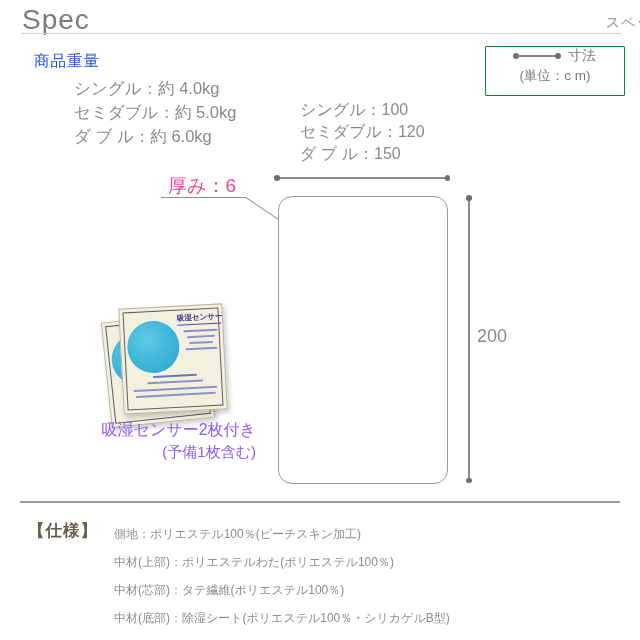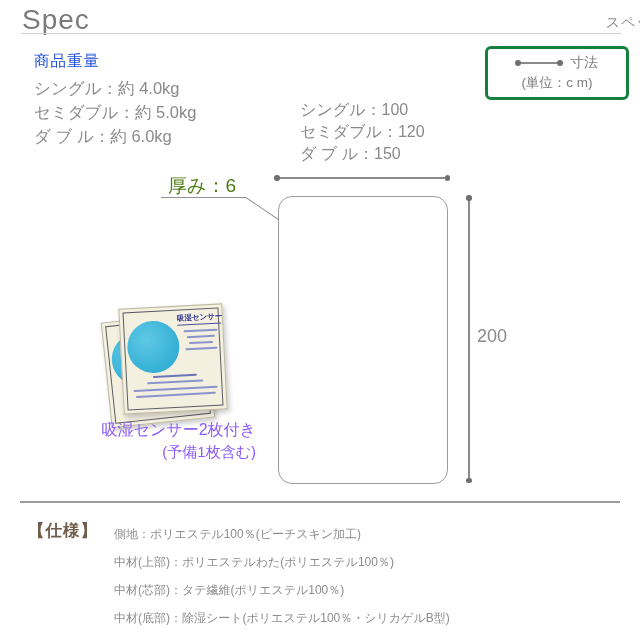--- a/index.html
+++ b/index.html
@@ -10,37 +10,37 @@
   .abs{position:absolute;}
 
   
   .spec-title{left:22px;top:4px;font-size:28px;font-weight:300;color:#7b7b7b;letter-spacing:1px;}
   .spec-subtitle{right:20px;top:14px;font-size:14px;color:#8d8d8d;letter-spacing:1px;}
   .header-rule{left:21px;top:33px;width:600px;height:1px;background:#cfcfcf;}
 
   
   .weight{left:34px;top:49px;line-height:24px;}
   .weight-heading{font-size:15.5px;color:#1d4ed8;letter-spacing:1px;margin-bottom:3px;}
-  .weight-line{font-size:16.5px;color:#8a8a8a;}
+  .weight-line{font-size:16.5px;color:#8a8a8a;margin-left:40px;}
 
   
-  .legend-box{left:485px;top:46px;width:138px;height:48px;border:3px solid #15803d;border-radius:6px;
-    display:flex;flex-direction:column;justify-content:center;align-items:center;background:#fff;}
+  .legend-box{left:485px;top:46px;width:138px;height:48px;border:1px solid #15803d;border-radius:1px;
+    display:flex;flex-direction:column;align-items:center;background:#fff;}
   .legend-row1{display:flex;align-items:center;gap:8px;font-size:14px;color:#7c7c7c;}
   .dim-glyph{position:relative;width:46px;height:1.5px;background:#8a8a8a;display:inline-block;}
   .dim-glyph::before,.dim-glyph::after{content:"";position:absolute;top:-2.2px;width:6px;height:6px;border-radius:50%;background:#6f6f6f;}
   .dim-glyph::before{left:-1px;}
   .dim-glyph::after{right:-1px;}
   .legend-row2{font-size:13.5px;color:#7c7c7c;margin-top:2px;}
 
   
   .widths{left:300px;top:99px;line-height:22px;font-size:16px;color:#8a8a8a;}
 
   
-  .thickness{left:168px;top:173px;font-size:19px;color:#4d7c0f;text-align:center;}
+  .thickness{left:168px;top:173px;font-size:19px;color:#ec4899;text-align:center;}
   .leader-underline{left:161px;top:197px;width:85px;height:1.4px;background:#8f8f8f;}
   .leader-diagonal{left:246px;top:197px;width:57px;height:1.4px;background:#8f8f8f;
     transform:rotate(34deg);transform-origin:left top;}
 
   
   .dimline{background:#8a8a8a;}
   .dimline.h{height:1.5px;}
   .dimline.v{width:1.5px;}
   .dimline::before,.dimline::after{content:"";position:absolute;width:5.5px;height:5.5px;border-radius:50%;background:#6f6f6f;}
   .dimline.h::before{left:-2px;top:-2px;}

